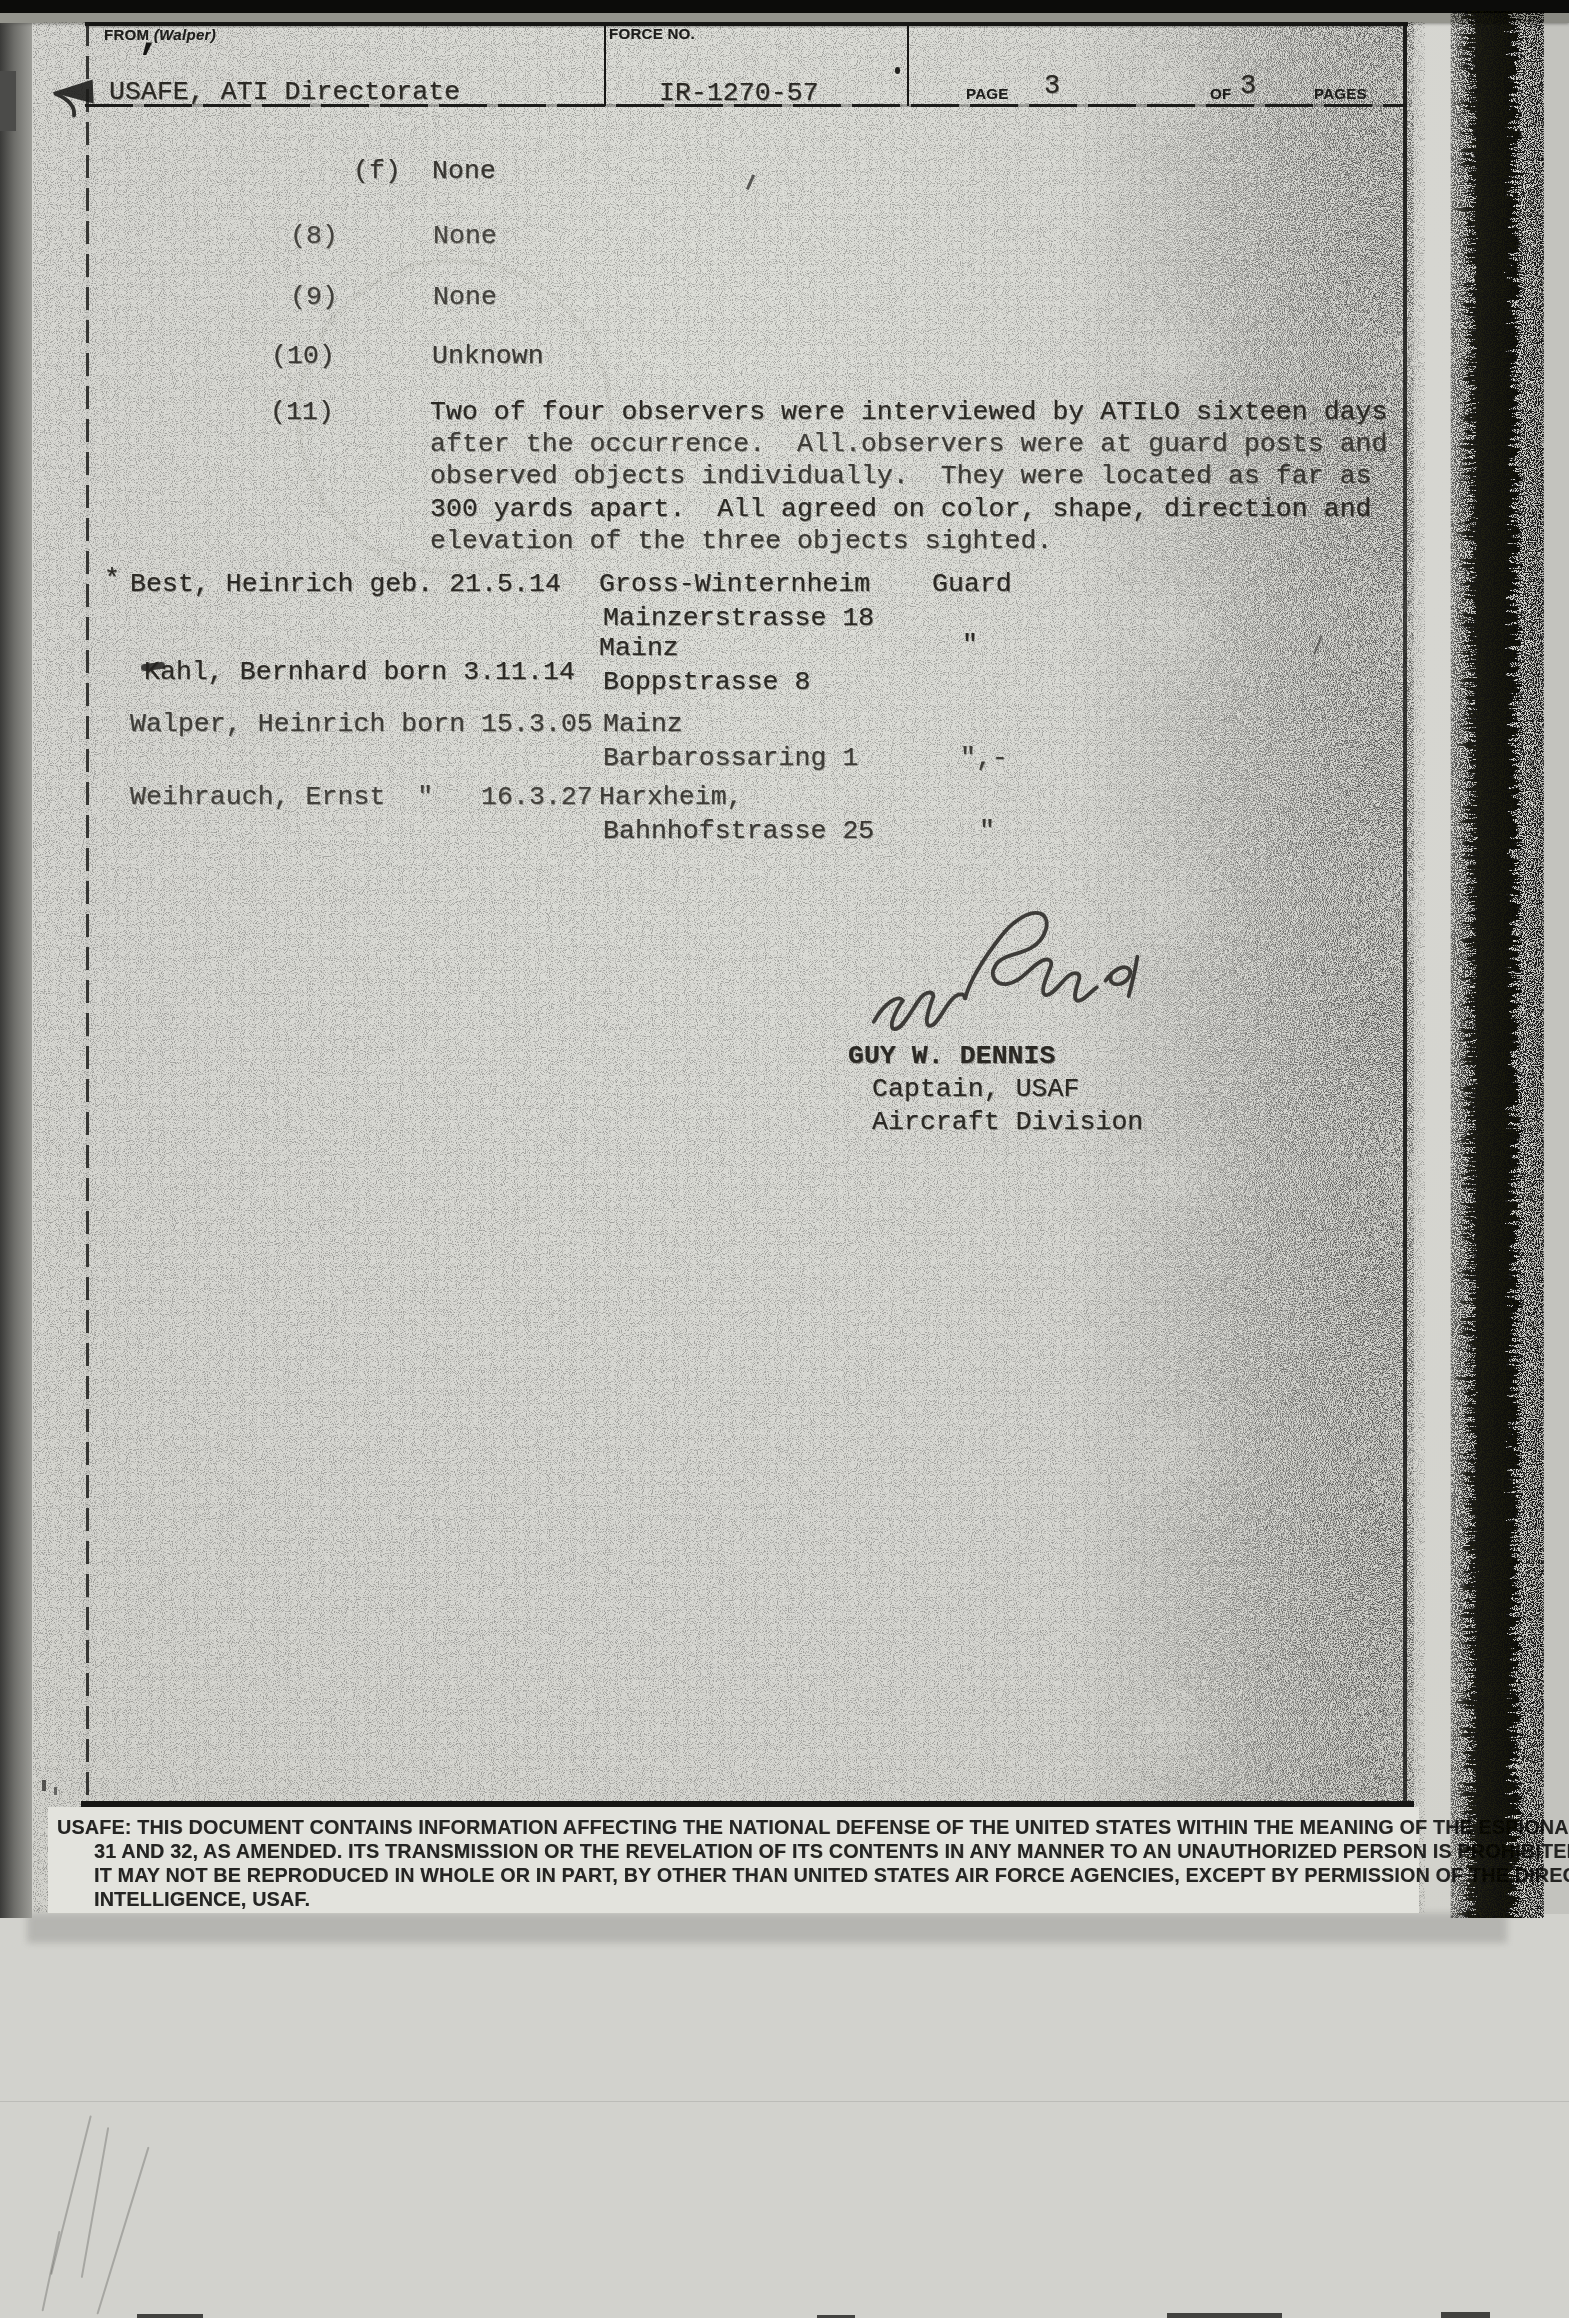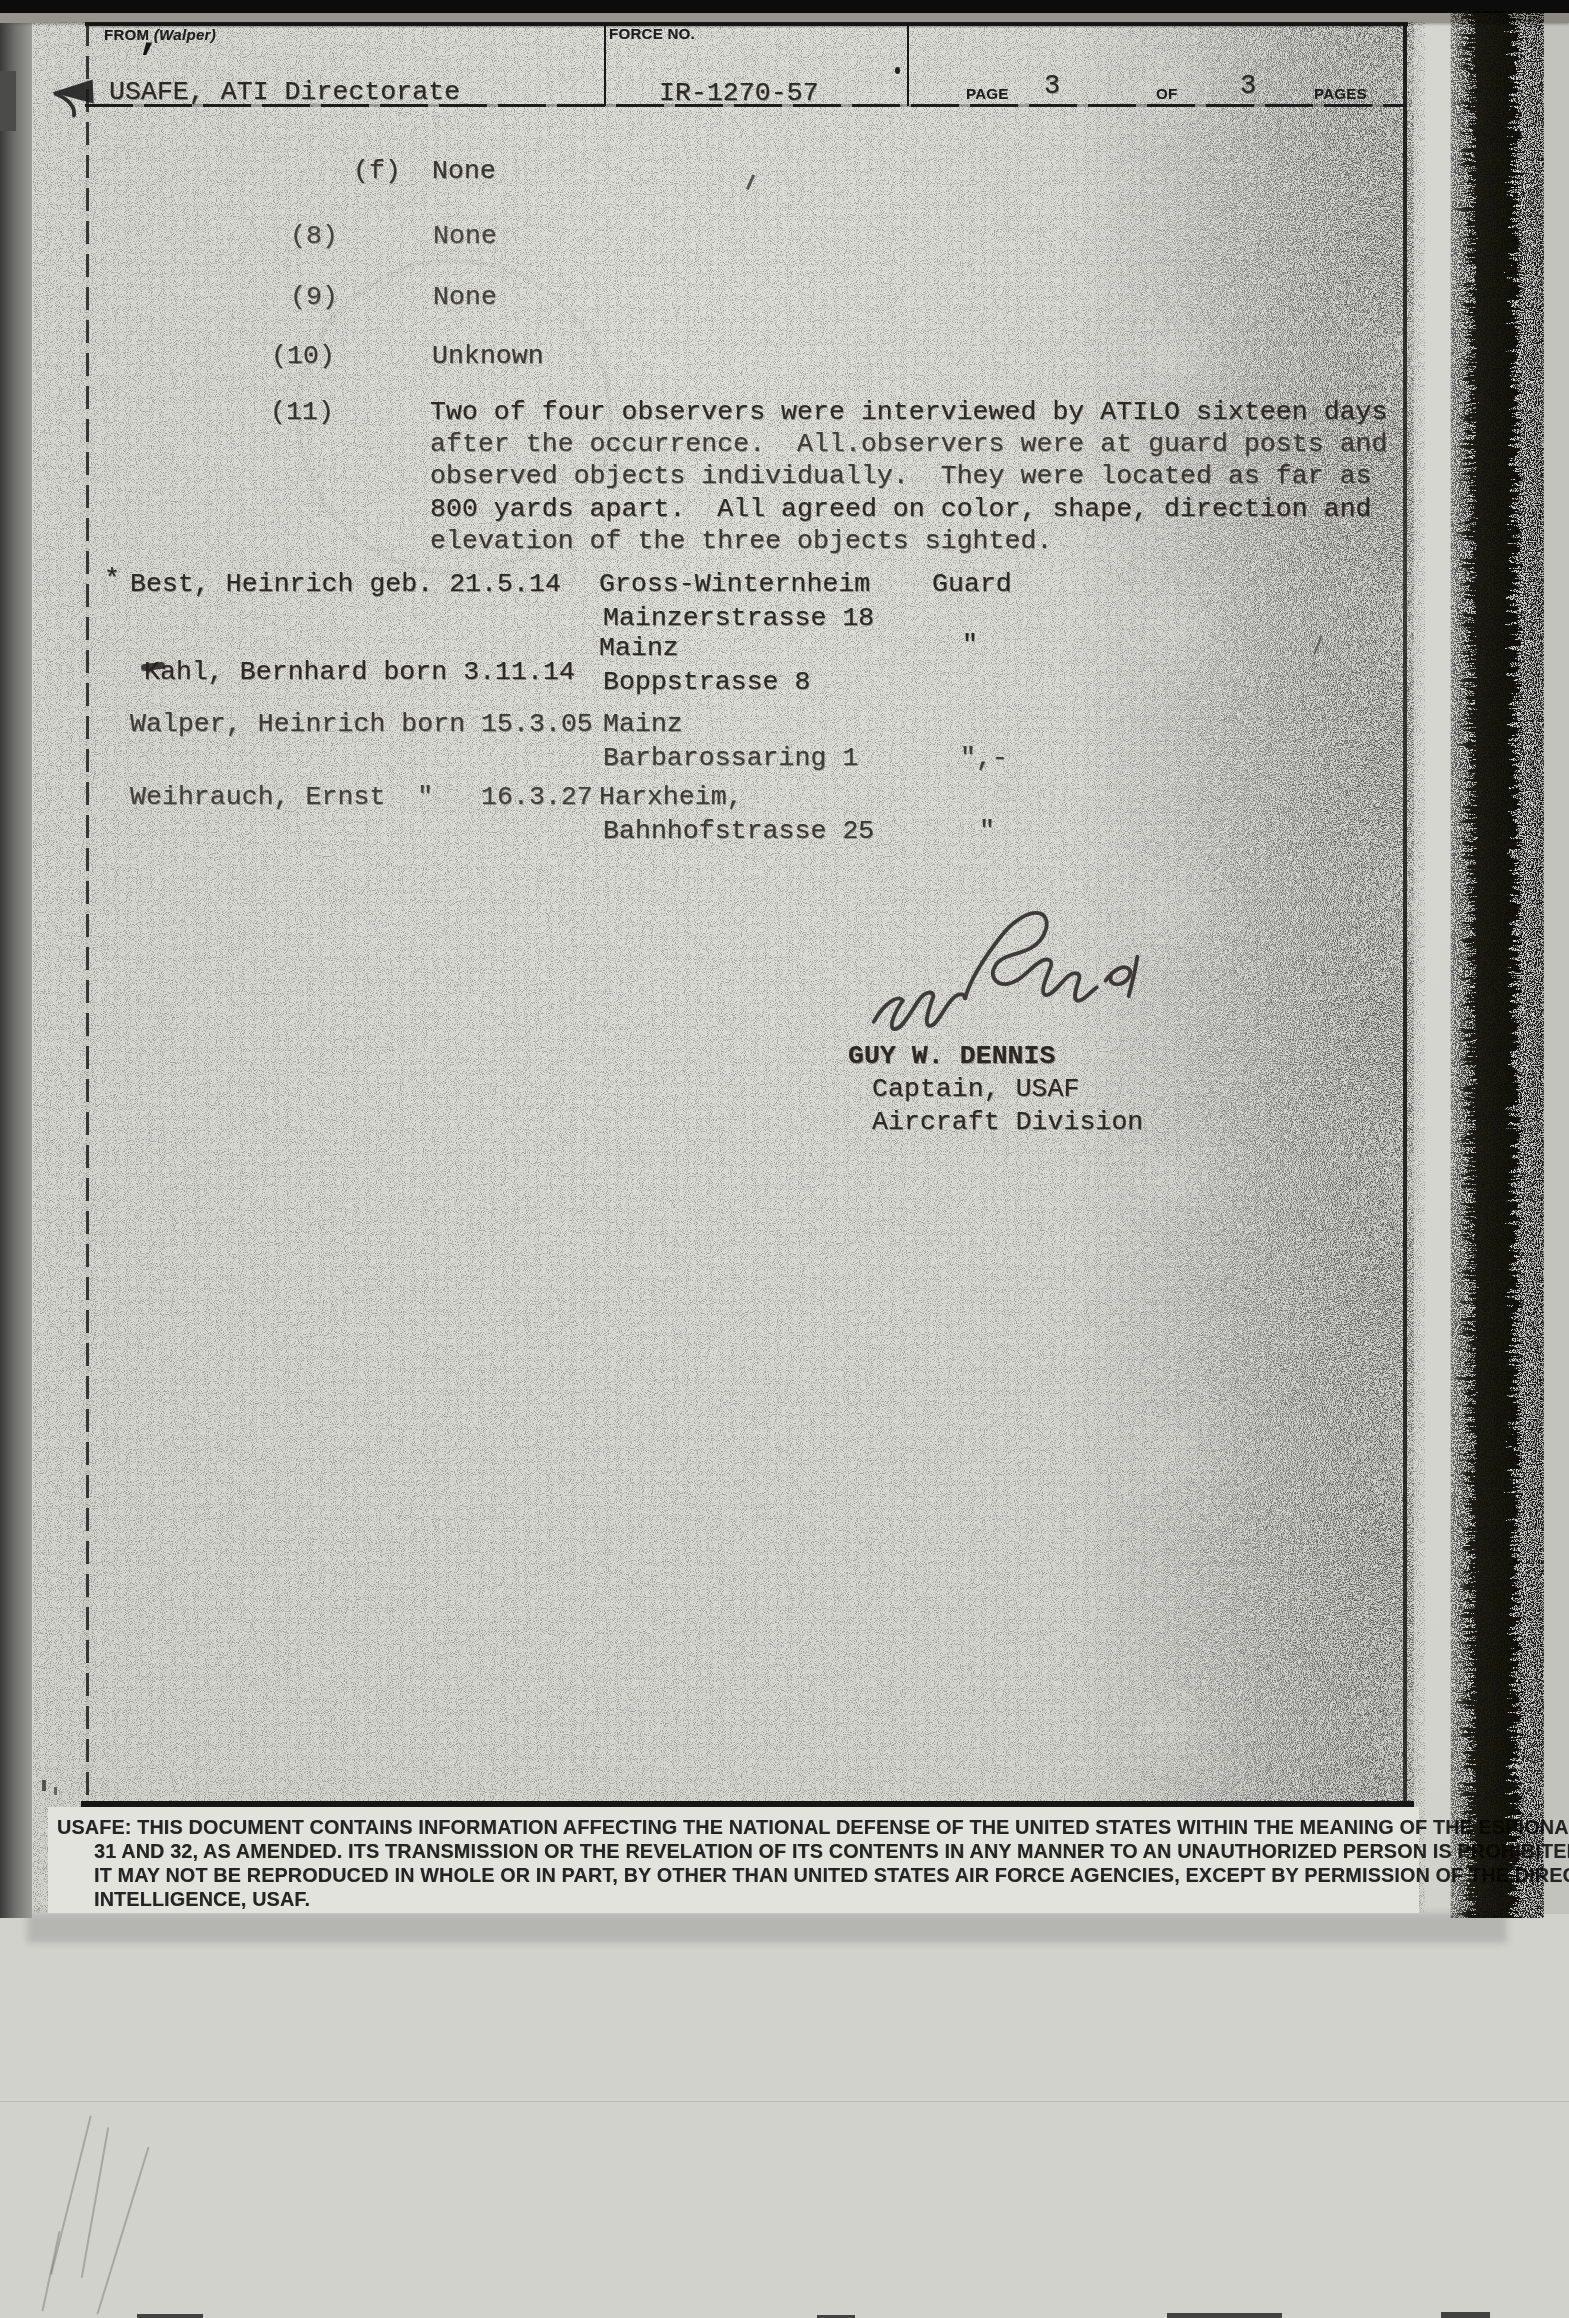--- a/index.html
+++ b/index.html
@@ -109,21 +109,21 @@
   <span>FROM</span>
   <span class="it">(Walper)</span>
 </div>
 <div class="abs tw" style="left:109px;top:76px;">USAFE, ATI Directorate</div>
 
 <div class="abs flabel" style="left:609px;top:25px;">FORCE NO.</div>
 <div class="abs tw" style="left:659px;top:77px;">IR-1270-57</div>
 
 <div class="abs flabel" style="left:966px;top:85px;">PAGE</div>
 <div class="abs tw tw-sm" style="left:1044px;top:70px;">3</div>
-<div class="abs flabel" style="left:1156px;top:85px;">OF</div>
+<div class="abs flabel" style="left:1210px;top:85px;">OF</div>
 <div class="abs tw tw-sm" style="left:1240px;top:70px;">3</div>
 <div class="abs flabel" style="left:1314px;top:85px;">PAGES</div>
 
 <div class="abs" style="left:138px;top:16.4px;font-family:'Liberation Mono',monospace;font-size:39px;font-weight:700;color:#151513;">,</div>
 <svg class="abs" style="left:50px;top:76px;opacity:.88" width="47" height="43" viewBox="0 0 86 78">
   <polygon points="78,6 4,30 80,50" fill="#1b1b19"></polygon>
   <path d="M10,32 C34,42 46,56 44,72" stroke="#1b1b19" stroke-width="7" fill="none" stroke-linecap="round"></path>
 </svg>
 <div class="abs mark" style="left:895px;top:67px;width:5px;height:6.6px;border-radius:50%;"></div>
 <div class="abs mark" style="left:749px;top:174px;width:2.7px;height:16.4px;transform:rotate(24deg);opacity:.7;"></div>
@@ -137,21 +137,21 @@
 <div class="abs tw" style="left:290px;top:281px;opacity:.85">(9)</div>
 <div class="abs tw" style="left:433px;top:281px;opacity:.85">None</div>
 
 <div class="abs tw" style="left:271px;top:340px;opacity:.9">(10)</div>
 <div class="abs tw" style="left:432px;top:340px;opacity:.9">Unknown</div>
 
 <div class="abs tw" style="left:270px;top:396px;opacity:.93">(11)</div>
 <div class="abs tw" style="left:430px;top:396px;">Two of four observers were interviewed by ATILO sixteen days</div>
 <div class="abs tw" style="left:430px;top:428px;opacity:.88">after the occurrence.  All.observers were at guard posts and</div>
 <div class="abs tw" style="left:430px;top:460px;opacity:.9">observed objects individually.  They were located as far as</div>
-<div class="abs tw" style="left:430px;top:493px;">800 yards apart.  All agreed on color, shape, direction and</div>
+<div class="abs tw" style="left:430px;top:493px;">300 yards apart.  All agreed on color, shape, direction and</div>
 <div class="abs tw" style="left:430px;top:525px;opacity:.9">elevation of the three objects sighted.</div>
 
 <div class="abs tw" style="left:104px;top:563px;">*</div>
 <div class="abs tw" style="left:130px;top:568px;">Best, Heinrich geb. 21.5.14</div>
 <div class="abs tw" style="left:599px;top:568px;">Gross-Winternheim</div>
 <div class="abs tw" style="left:932px;top:568px;">Guard</div>
 <div class="abs tw" style="left:603px;top:602px;">Mainzerstrasse 18</div>
 
 <div class="abs tw" style="left:130px;top:656px;margin-left:14px;">Kahl, Bernhard born 3.11.14</div>
 <div class="abs tw" style="left:599px;top:632px;">Mainz</div>

